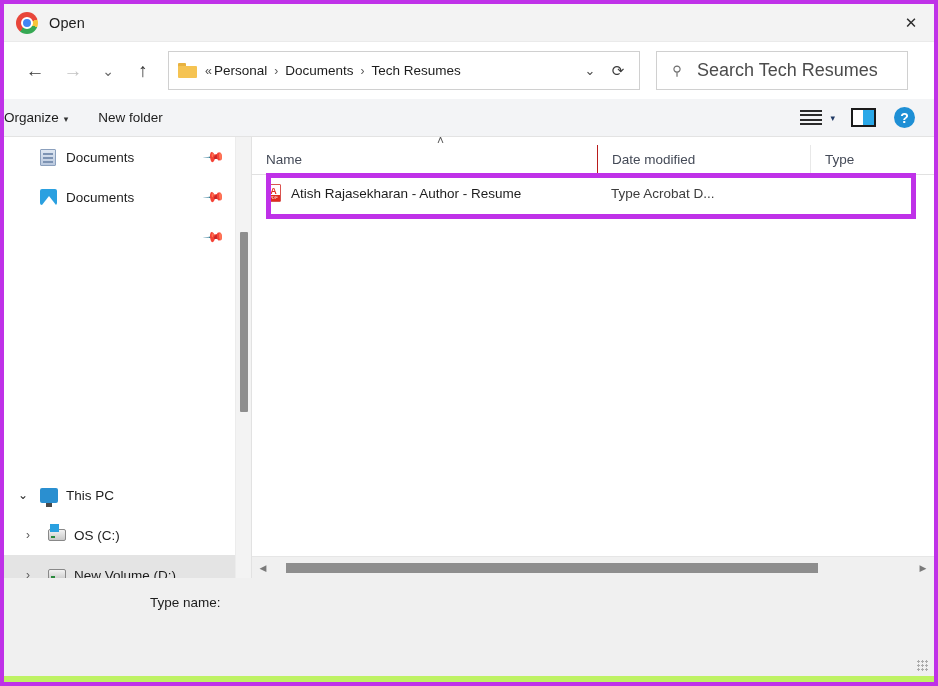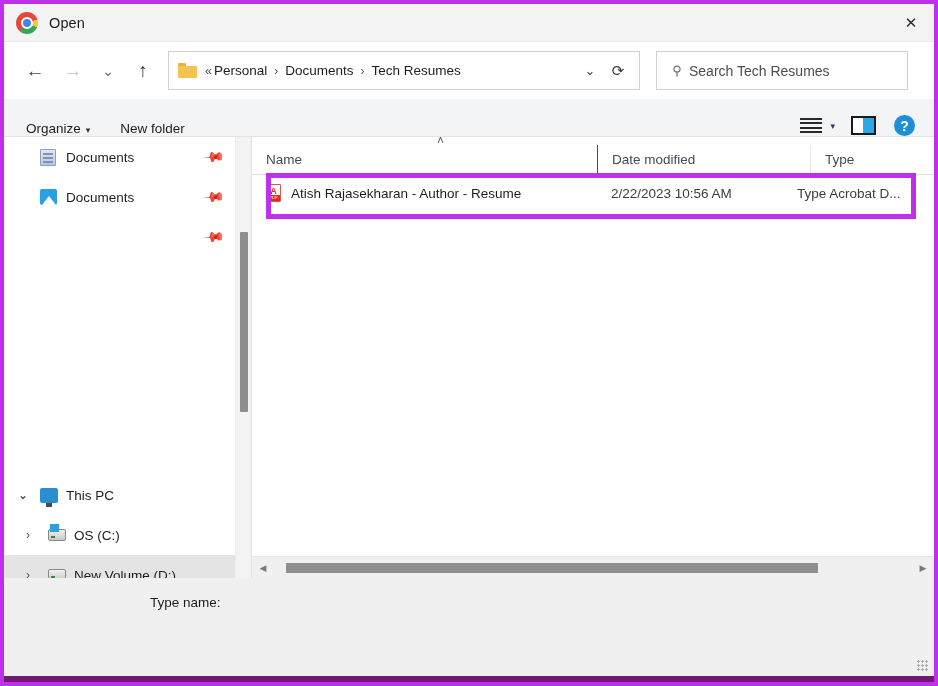--- a/index.html
+++ b/index.html
@@ -8,21 +8,21 @@
     background: #ffffff;
     font-family: "Liberation Sans", sans-serif;
     overflow: hidden;
   }
 
   
   #dialog-window {
     position: absolute; left: 0; top: 0;
     width: 938px; height: 686px;
     border: 4px solid #bf31e8;
-    background: #701a75;
+    background: #bef264;
   }
 
   
   #title-bar {
     position: relative;
     height: 38px;
     background: #f3f3f3;
     display: flex; align-items: center;
     border-bottom: 1px solid #eaeaea;
   }
@@ -80,26 +80,26 @@
   .crumb { white-space: nowrap; }
   #address-dropdown { width: 26px; text-align: center; color: #4a4a4a; font-size: 13px; cursor: default; }
   #refresh-button { width: 30px; text-align: center; color: #3c3c3c; font-size: 15px; cursor: default; }
 
   #search-box {
     flex: 0 0 auto; width: 252px; height: 39px; margin-left: 16px;
     border: 1px solid #d0d0d0; background: #ffffff;
     display: flex; align-items: center; padding: 0 8px;
   }
   #search-icon { width: 24px; text-align: center; color: #6d6d6d; font-size: 13px; }
-  #search-placeholder { font-size: 14px; color: #4c4c4c; margin-left: 0; }
+  #search-placeholder { font-size: 18px; color: #4c4c4c; margin-left: 8px; }
 
   
   #command-bar {
     height: 38px; background: #f3f4f6;
-    display: flex; align-items: flex-end; padding: 0 10px 0 22px;
+    display: flex; align-items: center; padding: 0 10px 0 0;
     border-bottom: 1px solid #e3e3e3;
   }
   .cmd-item { font-size: 13.5px; color: #1d1d1d; margin-right: 30px; cursor: default; }
   .cmd-caret { font-size: 9px; margin-left: 5px; color: #333; }
   #command-right { margin-left: auto; display: flex; align-items: center; }
   #view-icon {
     width: 22px; height: 16px; display: flex; flex-direction: column;
     justify-content: space-between; cursor: default;
   }
   #view-icon i { display: block; height: 2px; background: #2a2a2a; }
@@ -361,21 +361,20 @@
 
       <div id="file-rows">
         <div class="file-row">
           <div class="file-cell cell-name">
             <span class="pdf-icon">
               <span class="glyph">A</span>
               <span class="tag">PDF</span>
             </span>
             <span>Atish Rajasekharan - Author - Resume</span>
           </div>
-          <div class="file-cell cell-date">2/22/2023 10:56 AM</div>
           <div class="file-cell cell-type">Type Acrobat D...</div>
         </div>
         <div id="row-highlight"></div>
       </div>
 
       <div id="hscroll">
         <div class="hs-arrow">◀</div>
         <div id="hscroll-track">
           <div id="hscroll-thumb"></div>
         </div>

